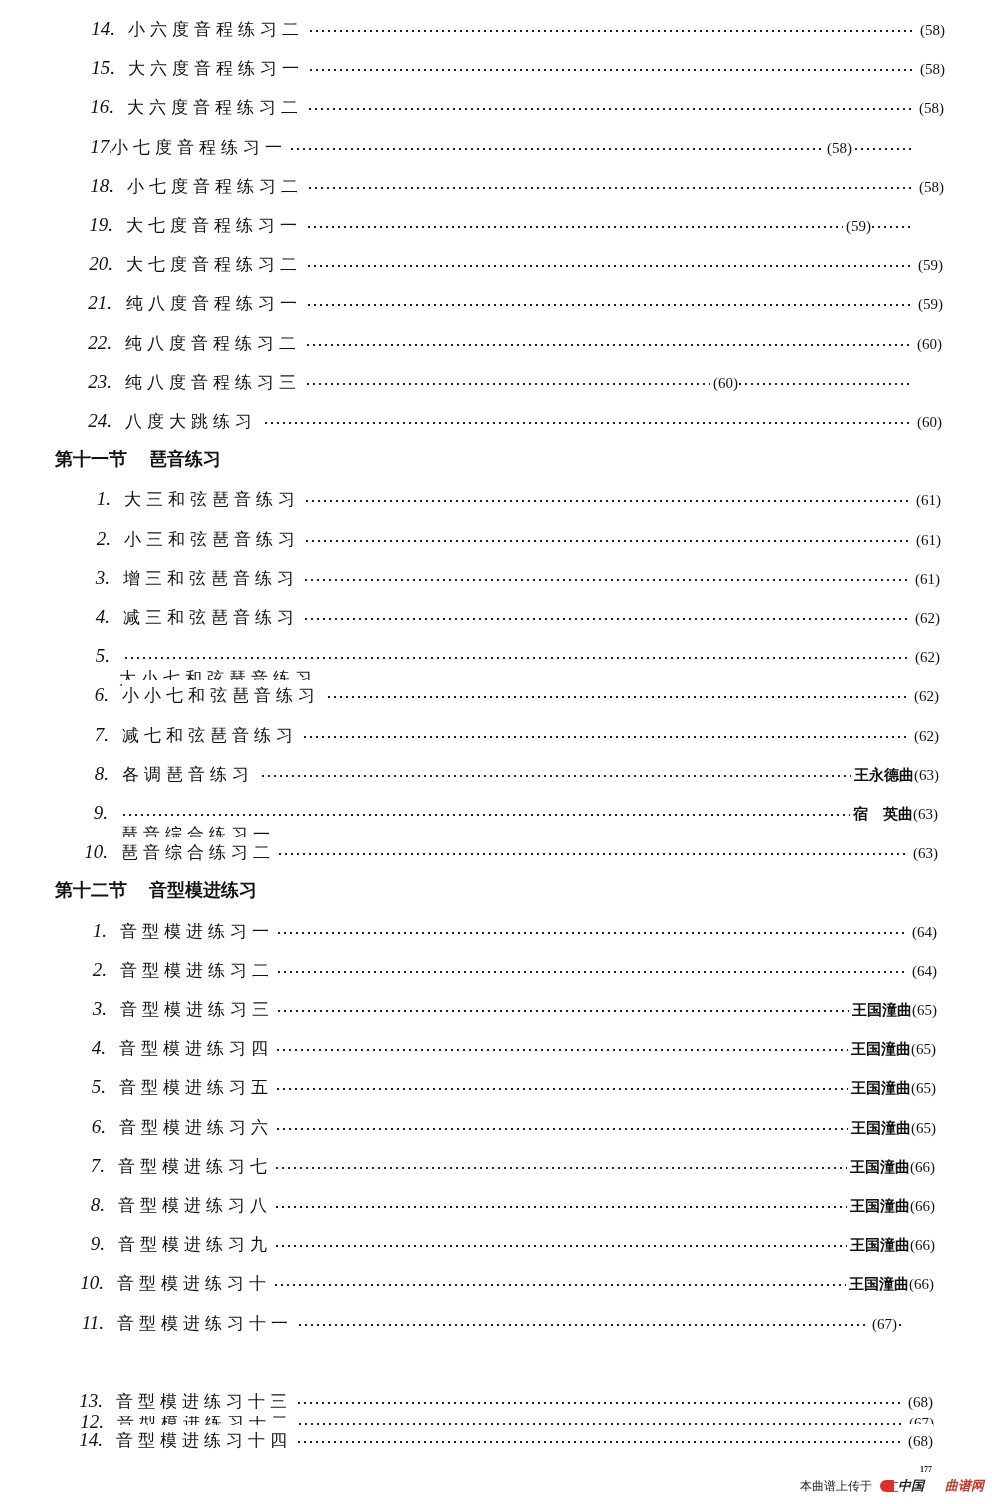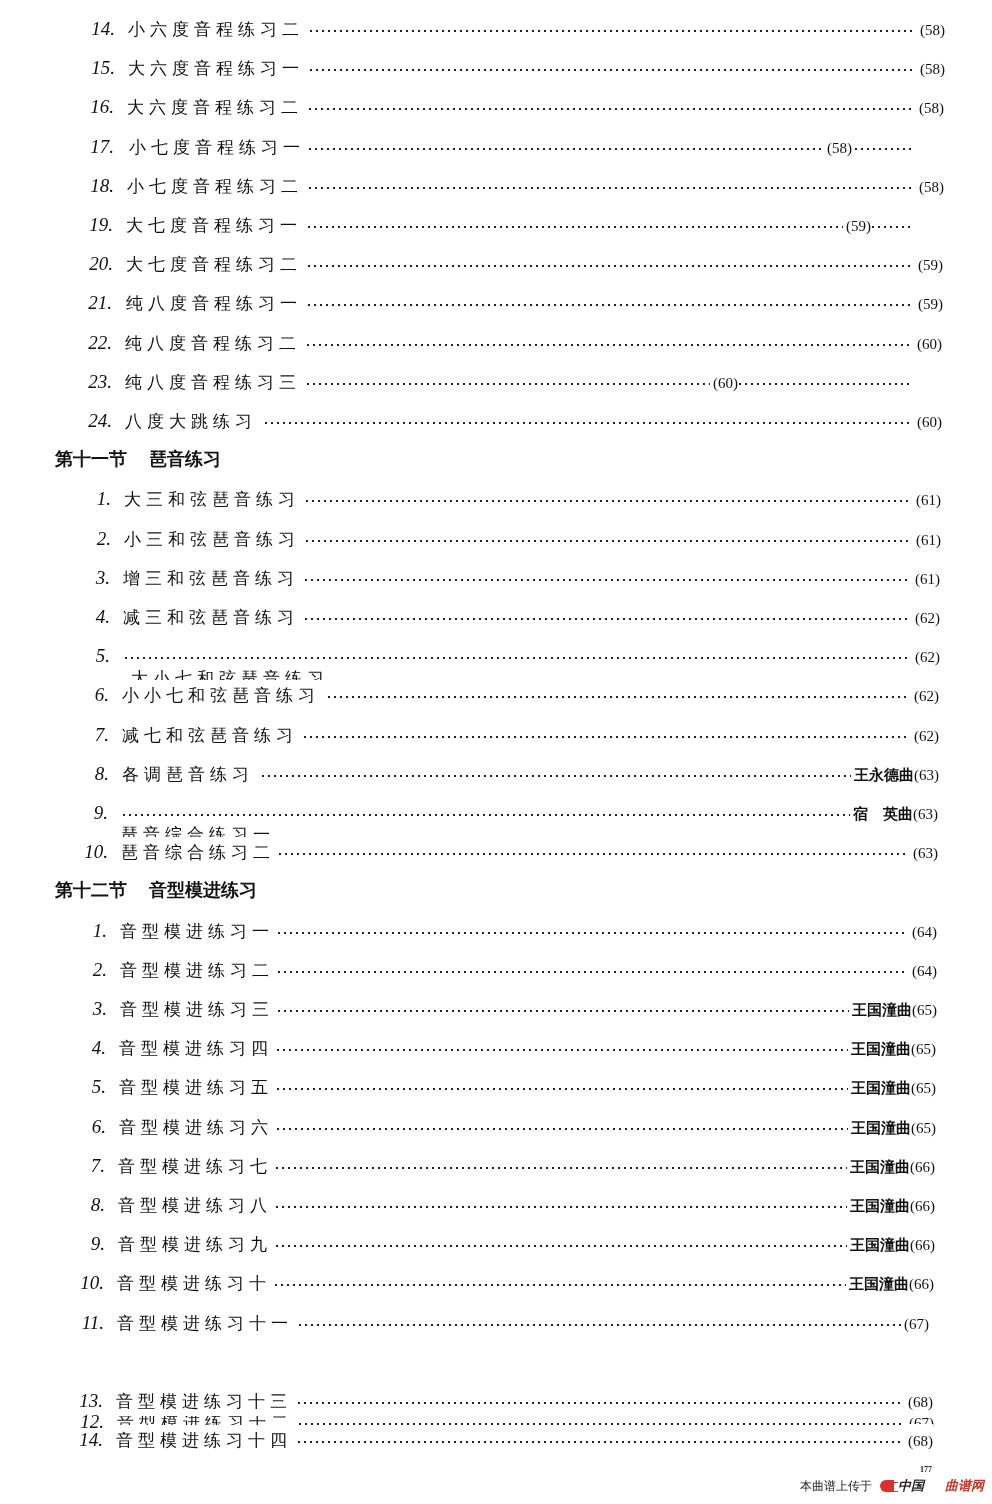--- a/index.html
+++ b/index.html
@@ -79,21 +79,21 @@
     </div>
     <div class="row" style="left: 0px; top: 92.4px; width: 992px;">
       <span class="leader" style="left: 127px; width: 787px;"></span>
       <span class="num" style="left: 54px;">16.</span>
       <span class="title" style="left: 127px;">大六度音程练习二</span>
       <span class="right" style="right: 48px;"><span class="pg">(58)</span></span>
     </div>
     <div class="row" style="left: 0px; top: 131.6px; width: 900px;">
       <span class="leader" style="left: 127px; width: 787px;"></span>
       <span class="num" style="left: 54px;">17.</span>
-      <span class="title" style="left: 129px; text-align: right;">小七度音程练习一</span>
+      <span class="title" style="left: 111px; text-align: right;">小七度音程练习一</span>
       <span class="right" style="right: 48px;"><span class="pg">(58)</span></span>
     </div>
     <div class="row" style="left: 0px; top: 170.8px; width: 992px;">
       <span class="leader" style="left: 127px; width: 787px;"></span>
       <span class="num" style="left: 54px;">18.</span>
       <span class="title" style="left: 127px;">小七度音程练习二</span>
       <span class="right" style="right: 48px;"><span class="pg">(58)</span></span>
     </div>
     <div class="row" style="left: 0px; top: 210px; width: 920px;">
       <span class="leader" style="left: 126px; width: 787px;"></span>
@@ -152,21 +152,21 @@
     </div>
     <div class="row" style="left: 0px; top: 602px; width: 992px;">
       <span class="leader" style="left: 123px; width: 787px;"></span>
       <span class="num" style="left: 50px;">4.</span>
       <span class="title" style="left: 123px;">减三和弦琶音练习</span>
       <span class="right" style="right: 52px;"><span class="pg">(62)</span></span>
     </div>
     <div class="row" style="left: 0px; top: 641.2px; width: 992px;">
       <span class="leader" style="left: 123px; width: 787px;"></span>
       <span class="num" style="left: 50px;">5.</span>
-      <span class="title" style="left: 131px; margin-top: 44px;">大小七和弦琶音练习</span>
+      <span class="title" style="left: 119px; margin-top: 44px;">大小七和弦琶音练习</span>
       <span class="right" style="right: 52px;"><span class="pg">(62)</span></span>
     </div>
     <div class="row" style="left: 0px; top: 680.4px; width: 992px;">
       <span class="leader" style="left: 122px; width: 787px;"></span>
       <span class="num" style="left: 49px;">6.</span>
       <span class="title" style="left: 122px;">小小七和弦琶音练习</span>
       <span class="right" style="right: 53px;"><span class="pg">(62)</span></span>
     </div>
     <div class="row" style="left: 0px; top: 719.6px; width: 992px;">
       <span class="leader" style="left: 122px; width: 787px;"></span>
@@ -246,21 +246,21 @@
       <span class="num" style="left: 45px;">9.</span>
       <span class="title" style="left: 118px;">音型模进练习九</span>
       <span class="right" style="right: 57px;"><span class="composer">王国潼曲</span><span class="pg">(66)</span></span>
     </div>
     <div class="row" style="left: 0px; top: 1268.4px; width: 992px;">
       <span class="leader" style="left: 117px; width: 787px;"></span>
       <span class="num" style="left: 44px;">10.</span>
       <span class="title" style="left: 117px;">音型模进练习十</span>
       <span class="right" style="right: 58px;"><span class="composer">王国潼曲</span><span class="pg">(66)</span></span>
     </div>
-    <div class="row" style="left: 0px; top: 1307.6px; width: 955px; padding-left: 32px;">
+    <div class="row" style="left: 0px; top: 1307.6px; width: 955px;">
       <span class="leader" style="left: 117px; width: 787px;"></span>
       <span class="num" style="left: 44px;">11.</span>
       <span class="title" style="left: 117px;">音型模进练习十一</span>
       <span class="right" style="right: 58px;"><span class="pg">(67)</span></span>
     </div>
     <div class="row" style="left: 0px; top: 1407px; width: 992px;">
       <span class="leader" style="left: 117px; width: 787px;"></span>
       <span class="num" style="left: 44px;">12.</span>
       <span class="title" style="left: 117px;">音型模进练习十二</span>
       <span class="right" style="right: 58px;"><span class="pg">(67)</span></span>

